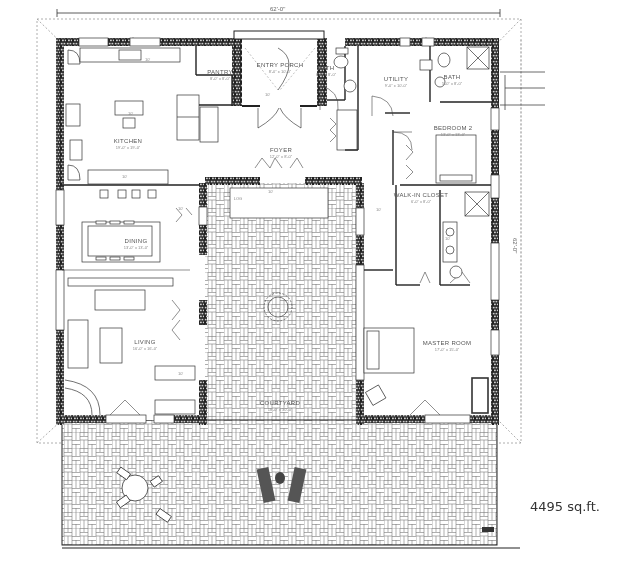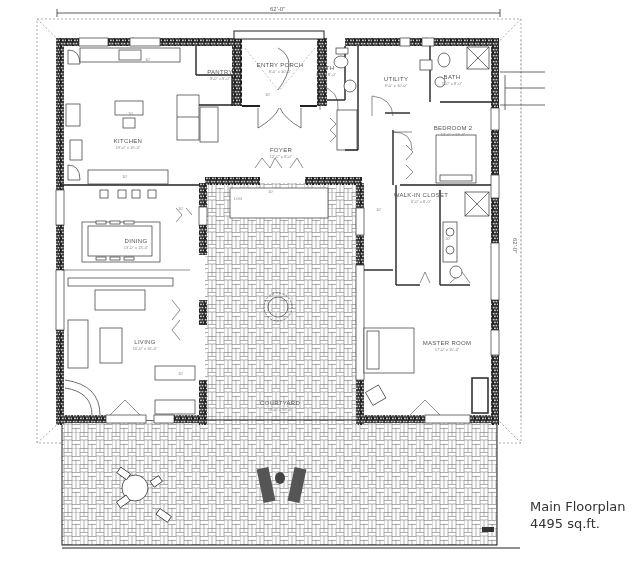--- a/index.html
+++ b/index.html
@@ -312,15 +312,14 @@
     <text class="lbl room-dim" x="178" y="210">10'</text>
     <text class="lbl room-dim" x="445" y="240">10'</text>
     <text class="lbl room-dim" x="178" y="375">10'</text>
     <text class="lbl room-dim" x="376" y="211">10'</text>
   </g>
 
   <rect x="482" y="527" width="12" height="5" fill="#333"></rect>
 </svg>
 
 <div class="caption">
-  <div>Main Floorplan</div>
   <div>4495 sq.ft.</div>
 </div>
 
 </body></html>

